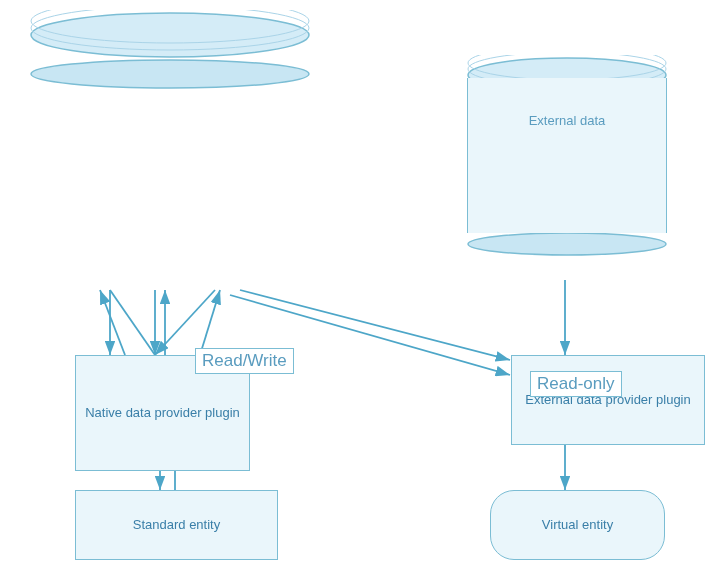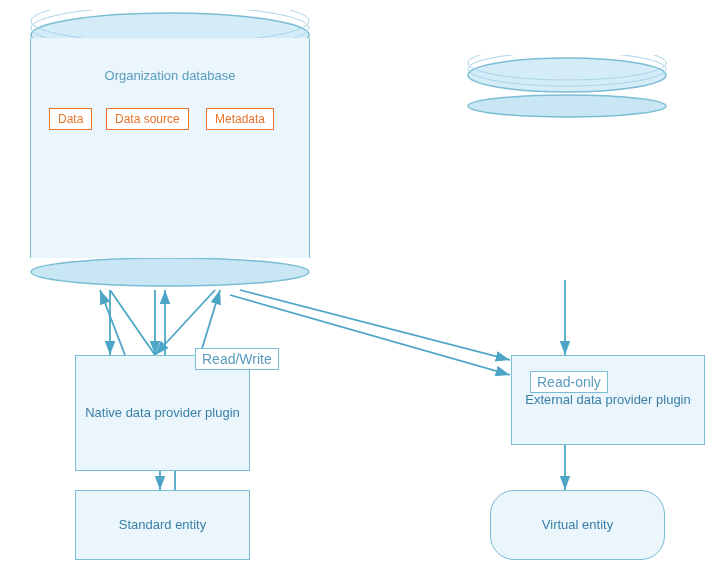--- a/index.html
+++ b/index.html
@@ -69,21 +69,21 @@
       padding: 3px 8px;
       font-weight: normal;
     }
 
     
     .label-badge {
       position: absolute;
       border: 1px solid #7bbdd4;
       background: #fff;
       color: #5a9cbf;
-      font-size: 14px;
+      font-size: 17px;
       padding: 2px 6px;
     }
 
     
     .arrows-svg {
       position: absolute;
       top: 0;
       left: 0;
       width: 707px;
       height: 573px;
@@ -132,63 +132,58 @@
 
   <div class="cylinder org-db">
 
     <svg width="280" height="50" style="display:block;">
       <ellipse cx="140" cy="25" rx="139" ry="22" fill="#d4ecf7" stroke="#7bbdd4" stroke-width="1.5"></ellipse>
 
       <ellipse cx="140" cy="18" rx="139" ry="22" fill="none" stroke="#aad4e8" stroke-width="1"></ellipse>
       <ellipse cx="140" cy="11" rx="139" ry="22" fill="none" stroke="#aad4e8" stroke-width="1"></ellipse>
     </svg>
 
-    <div style="width:280px; height:220px; background:#eaf6fb; border-left:1.5px solid #7bbdd4; border-right:1.5px solid #7bbdd4; margin-top:-22px; position:relative; z-index:1;">
-
-      <span class="db-label" style="top:30px; left:50%; transform:translateX(-50%); white-space:nowrap;">Organization database</span>
-
-      <div class="tag-box" style="left:18px; top:70px;">Data</div>
-      <div class="tag-box" style="left:75px; top:70px;">Data source</div>
-      <div class="tag-box" style="left:175px; top:70px;">Metadata</div>
-    </div>
 
     <svg width="280" height="30" style="display:block; margin-top:-1px;">
       <ellipse cx="140" cy="15" rx="139" ry="14" fill="#c8e6f3" stroke="#7bbdd4" stroke-width="1.5"></ellipse>
     </svg>
   </div>
 
   <div class="cylinder ext-db">
 
     <svg width="200" height="40" style="display:block;">
       <ellipse cx="100" cy="20" rx="99" ry="17" fill="#d4ecf7" stroke="#7bbdd4" stroke-width="1.5"></ellipse>
       <ellipse cx="100" cy="14" rx="99" ry="17" fill="none" stroke="#aad4e8" stroke-width="1"></ellipse>
       <ellipse cx="100" cy="8" rx="99" ry="17" fill="none" stroke="#aad4e8" stroke-width="1"></ellipse>
     </svg>
 
+    <div style="width:200px; height:155px; background:#eaf6fb; border-left:1.5px solid #7bbdd4; border-right:1.5px solid #7bbdd4; margin-top:-17px; position:relative; z-index:1;">
+      <span class="db-label" style="top:35px; left:50%; transform:translateX(-50%); white-space:nowrap;">External data</span>
+    </div>
 
     <svg width="200" height="24" style="display:block; margin-top:-1px;">
       <ellipse cx="100" cy="12" rx="99" ry="11" fill="#c8e6f3" stroke="#7bbdd4" stroke-width="1.5"></ellipse>
     </svg>
   </div>
 
   <div class="box" style="left:75px; top:355px; width:175px; height:116px;">
     <span>Native data provider
 plugin</span>
   </div>
 
   <div class="label-badge" style="left:195px; top:348px;">Read/Write</div>
 
   <div class="box" style="left:511px; top:355px; width:194px; height:90px;">
     <span>External data provider
 plugin</span>
   </div>
 
   <div class="label-badge" style="left:530px; top:348px;margin-top:23px;">Read-only</div>
 
-  <div class="box" style="left:75px; top:490px; width:175px; height:70px;">
+  <div class="box" style="left:75px; top:490px; width:203px; height:70px;">
     <span>Standard entity</span>
   </div>
 
   <div class="box" style="left:490px; top:490px; width:175px; height:70px;border-radius:24px;">
     <span>Virtual entity</span>
   </div>
 
 </div>
 
 </body></html>

